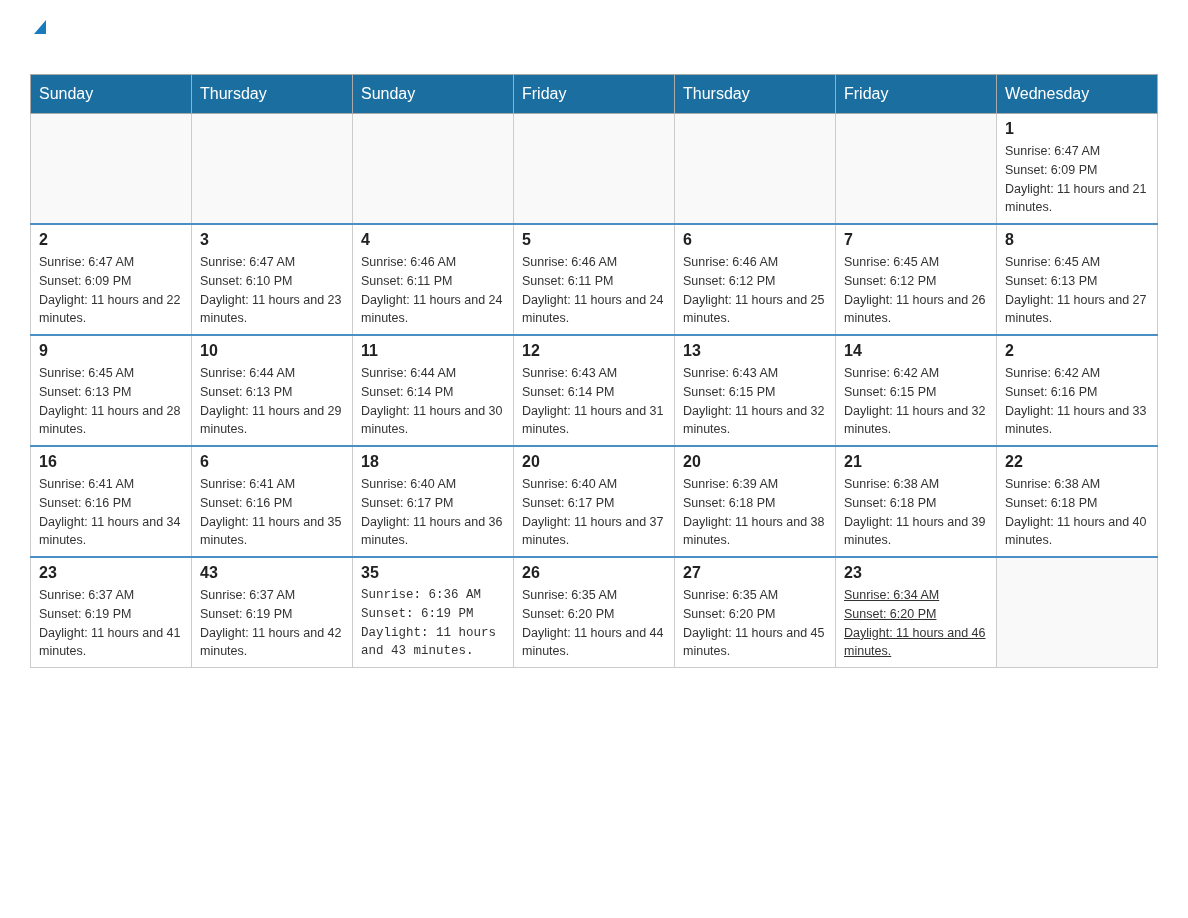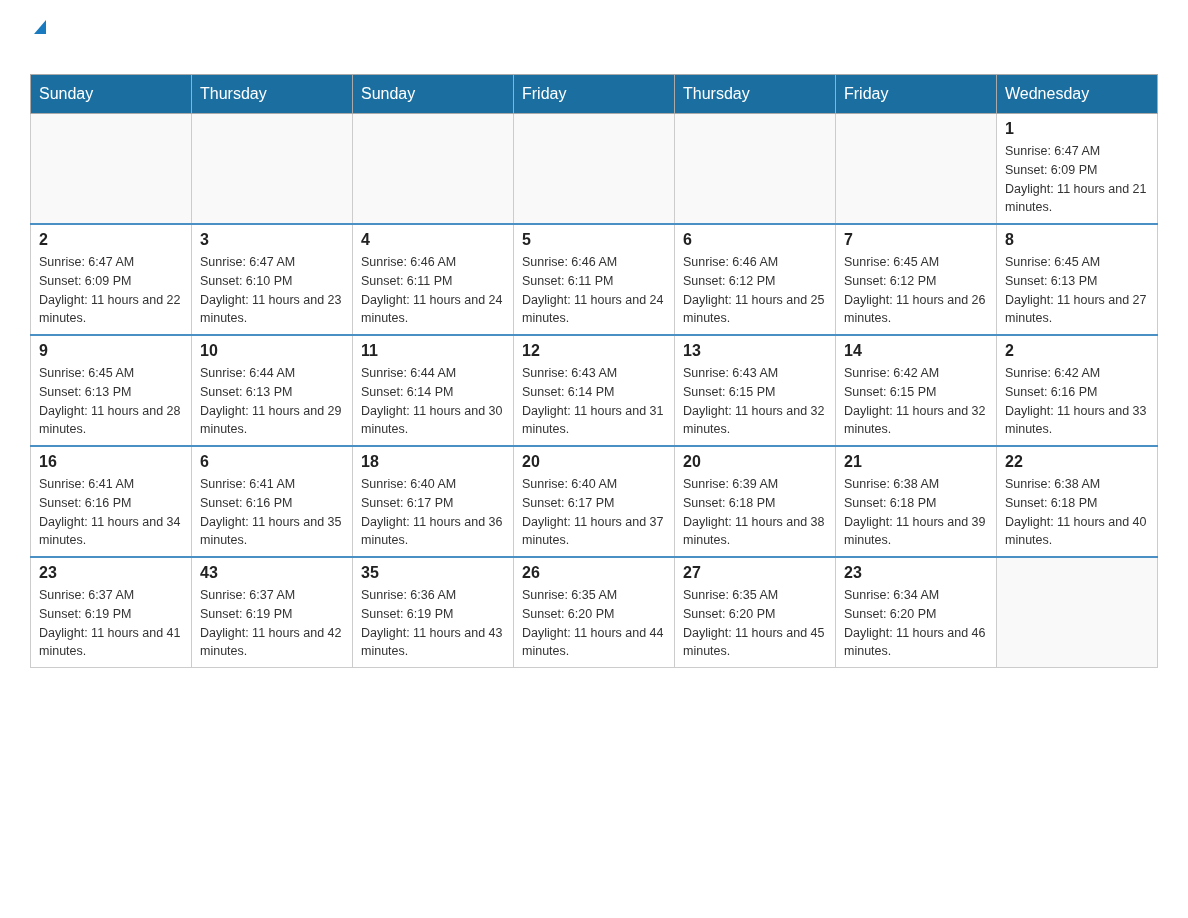--- a/index.html
+++ b/index.html
@@ -274,38 +274,38 @@
 Daylight: 11 hours and 41 minutes.</div>
         </td>
         <td>
           <span class="day-number">43</span>
           <div class="day-info" style="white-space: pre-line;">Sunrise: 6:37 AM
 Sunset: 6:19 PM
 Daylight: 11 hours and 42 minutes.</div>
         </td>
         <td>
           <span class="day-number">35</span>
-          <div class="day-info" style="white-space: pre-line;">Sunrise: 6:36 AM
+          <div class="day-info" style="white-space: pre-line; font-family: Liberation Mono, monospace;">Sunrise: 6:36 AM
 Sunset: 6:19 PM
 Daylight: 11 hours and 43 minutes.</div>
         </td>
         <td>
           <span class="day-number">26</span>
           <div class="day-info" style="white-space: pre-line;">Sunrise: 6:35 AM
 Sunset: 6:20 PM
 Daylight: 11 hours and 44 minutes.</div>
         </td>
         <td>
           <span class="day-number">27</span>
           <div class="day-info" style="white-space: pre-line;">Sunrise: 6:35 AM
 Sunset: 6:20 PM
 Daylight: 11 hours and 45 minutes.</div>
         </td>
         <td>
           <span class="day-number">23</span>
-          <div class="day-info" style="white-space: pre-line;">Sunrise: 6:34 AM
+          <div class="day-info" style="white-space: pre-line; text-decoration: underline;">Sunrise: 6:34 AM
 Sunset: 6:20 PM
 Daylight: 11 hours and 46 minutes.</div>
         </td>
         <td class="empty"></td>
       </tr>
     </tbody>
 </table>
 
 </body></html>

